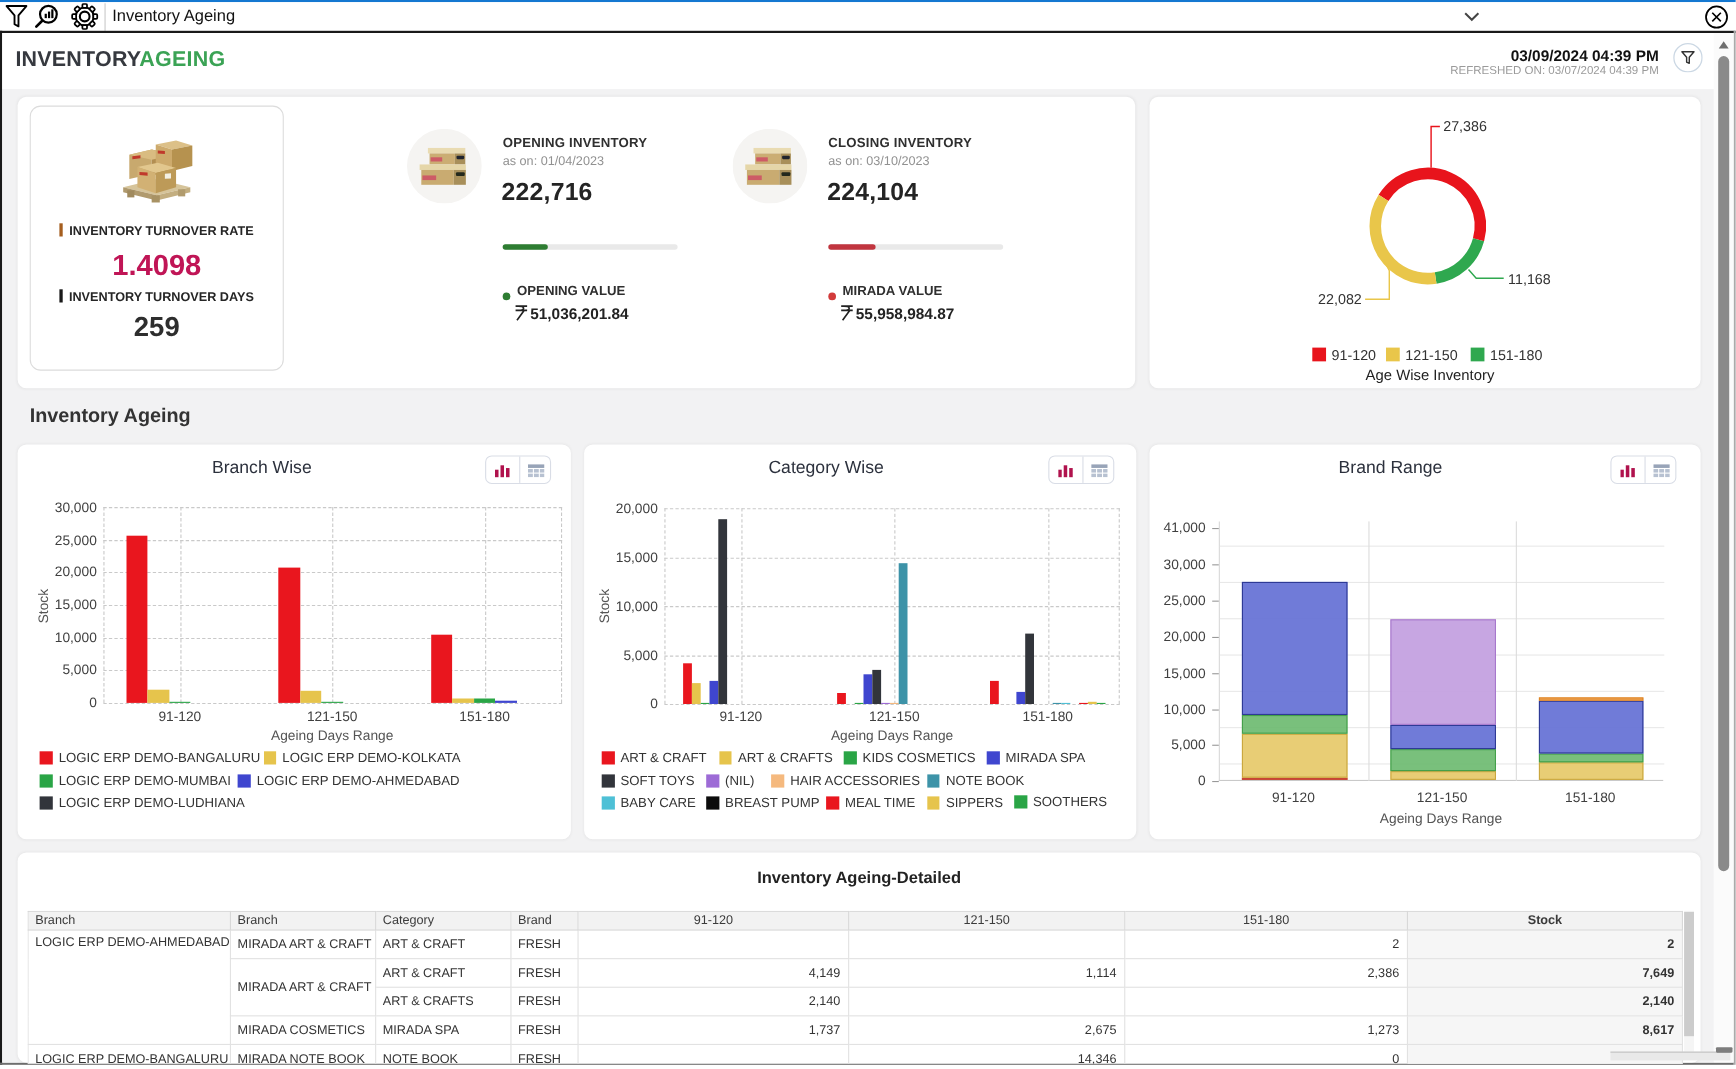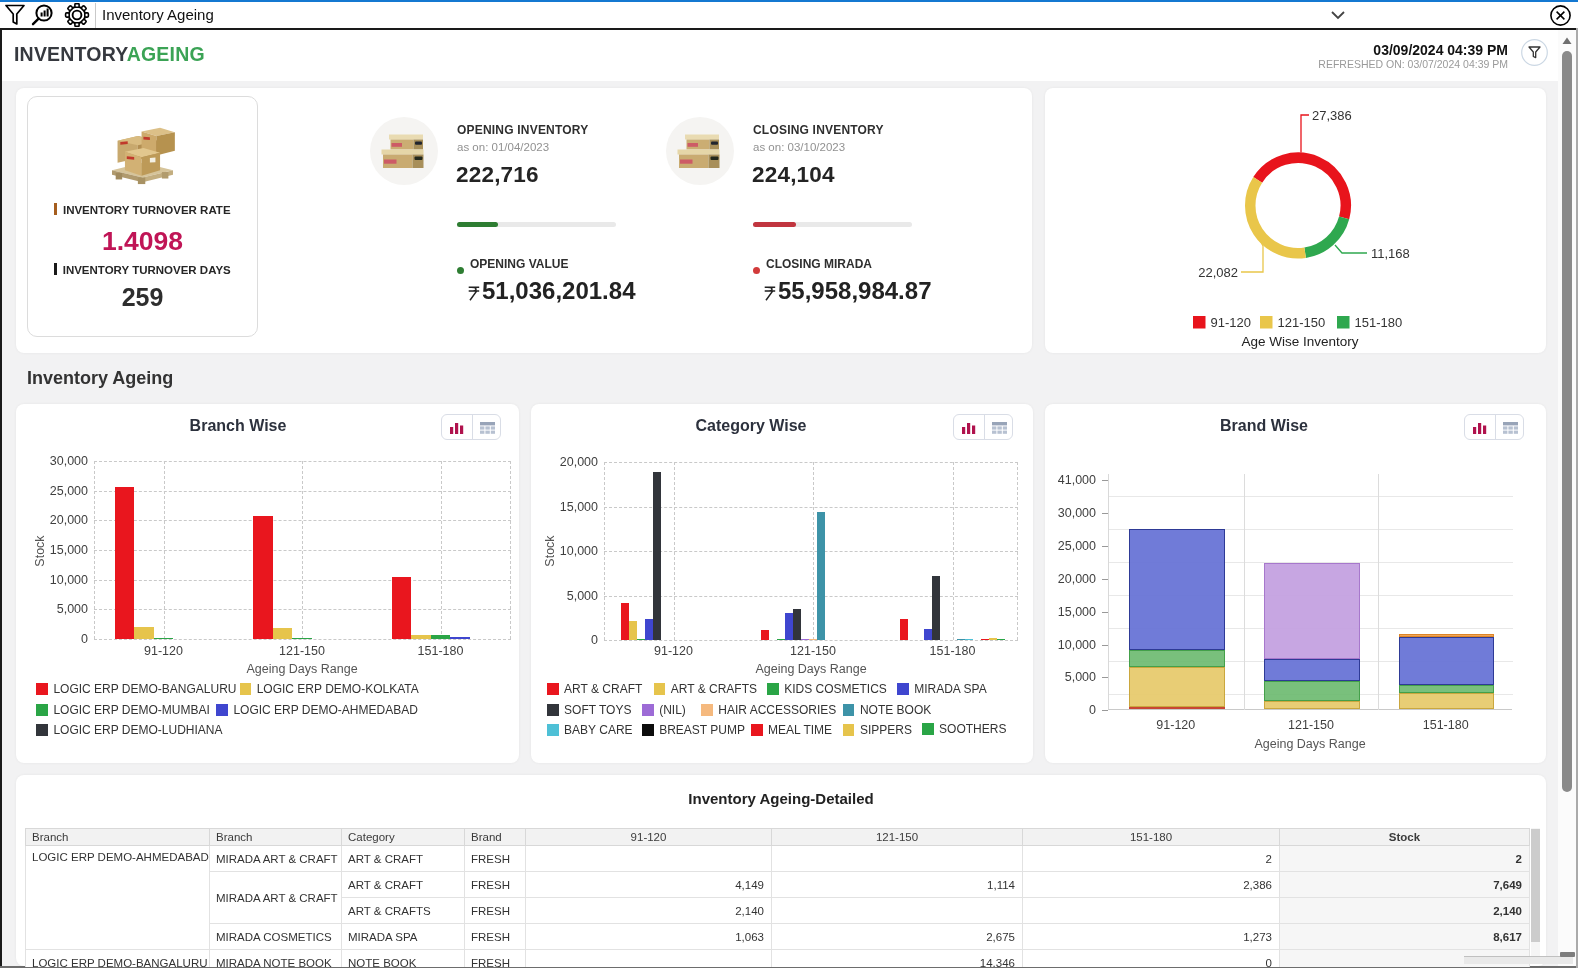--- a/index.html
+++ b/index.html
@@ -39,23 +39,23 @@
 #trate { left:27px; top:231px; font-size:26.5px; font-weight:bold; color:#c01556; width:231px; text-align:center; line-height:20px;}
 #tdays { left:27px; top:288px; font-size:25px; font-weight:bold; color:#2e2e2e; width:231px; text-align:center; line-height:18px;}
 
 .kpi-title { font-size:12px; font-weight:bold; color:#2f2f2f; letter-spacing:.2px; }
 .kpi-ason  { font-size:11.5px; color:#919191; }
 .kpi-num   { font-size:22.5px; font-weight:bold; color:#242424; letter-spacing:.2px; }
 .pbar { height:5px; border-radius:3px; background:#e9e9e9; }
 .pfill { height:5px; border-radius:3px; }
 .vlabel { font-size:12px; font-weight:bold; color:#2f2f2f; }
 .dot { width:7px; height:7px; border-radius:50%; display:inline-block; }
-.vnum { font-size:24px; font-weight:bold; color:#222; }
-
-.ctitle { position:absolute; top:417px; font-size:16px; font-weight:bold; color:#2c313d;text-align:right; }
+.vnum { font-size:14px; font-weight:bold; color:#222; }
+
+.ctitle { position:absolute; top:417px; font-size:16px; font-weight:normal; color:#2c313d;text-align:right; }
 .toggle { position:absolute; top:414px; width:60px; height:26px; border:1px solid #d9dde6; border-radius:6px; background:#fff; }
 .toggle .sep { position:absolute; left:29.5px; top:0; width:1px; height:24px; background:#d9dde6; }
 .gridh { position:absolute; left:0; width:100%; border-top:1px dashed #c9c9c9; height:0; }
 .gridv { position:absolute; top:0; height:100%; border-left:1px dashed #c9c9c9; width:0; }
 .bar { position:absolute; bottom:0; }
 .ylab { position:absolute; text-align:right; font-size:12.5px; color:#3f3f3f; width:60px; line-height:12px; }
 .xlab { position:absolute; text-align:center; font-size:12.5px; color:#3f3f3f; width:80px; }
 .atitle { position:absolute; text-align:center; font-size:12.5px; color:#555; }
 .leg { position:absolute; font-size:12px; color:#333; line-height:13px; white-space:nowrap; }
 .leg .sq { display:inline-block; width:11.5px; height:11.5px; margin-right:5.5px; vertical-align:-1.5px; }
@@ -227,21 +227,21 @@
   <rect x="44.5" y="39.5" width="8" height="3.6" rx="1" fill="#23281c"></rect>
   <rect x="14" y="42.5" width="12.5" height="4.2" fill="#cd5b66"></rect>
 </svg>
 <div class="abs kpi-title" style="left:753px;top:123px">CLOSING INVENTORY</div>
 <div class="abs kpi-ason" style="left:753px;top:141px">as on: 03/10/2023</div>
 <div class="abs kpi-num" style="left:752px;top:161.5px">224,104</div>
 <div class="abs pbar" style="left:753px;top:222px;width:159px">
     <div class="pfill" style="width:43px;background:#c1353f"></div>
   </div>
 <div class="abs" style="left:753px;top:260px"><span class="dot" style="background:#d23b3b"></span></div>
-<div class="abs vlabel" style="left:766px;top:257px">CLOSING MIRADA</div>
+<div class="abs vlabel" style="left:766px;top:257px">MIRADA VALUE</div>
 <div class="abs vnum" style="left:764px;top:276.5px"><svg width="13" height="15" viewBox="0 0 13 15" style="margin-right:1px;vertical-align:-2px">
       <path d="M0.7 1.3 H11.2 M0.7 5.1 H11.2 M3.2 1.3 C9.6 1.3 9.6 5.1 3.2 5.1 M8.6 5.1 L2 14.2" fill="none" stroke="#222" stroke-width="1.5"></path>
     </svg>55,958,984.87</div>
 <div class="abs" id="secttitle">Inventory Ageing</div>
 <div class="card" id="chartA"></div>
 <div class="card" id="chartB"></div>
 <div class="card" id="chartC"></div>
 <div class="abs ctitle" style="left:238px;transform:translateX(-50%)">Branch Wise</div>
 <div class="toggle" style="left:441px">
     <div class="sep"></div>
@@ -371,21 +371,21 @@
 <div class="leg" style="left:897.2px;top:683.4px"><span class="sq" style="background:#3f46cf"></span>MIRADA SPA</div>
 <div class="leg" style="left:547.1px;top:704.1px"><span class="sq" style="background:#32353b"></span>SOFT TOYS</div>
 <div class="leg" style="left:642.2px;top:704.1px"><span class="sq" style="background:#9d6bd6"></span>(NIL)</div>
 <div class="leg" style="left:701.3px;top:704.1px"><span class="sq" style="background:#f5b97e"></span>HAIR ACCESSORIES</div>
 <div class="leg" style="left:842.9px;top:704.1px"><span class="sq" style="background:#3d93a8"></span>NOTE BOOK</div>
 <div class="leg" style="left:547.1px;top:724.4px"><span class="sq" style="background:#4ec0d6"></span>BABY CARE</div>
 <div class="leg" style="left:642.2px;top:724.4px"><span class="sq" style="background:#0c0c0c"></span>BREAST PUMP</div>
 <div class="leg" style="left:751.1px;top:724.4px"><span class="sq" style="background:#e9161e"></span>MEAL TIME</div>
 <div class="leg" style="left:842.9px;top:724.4px"><span class="sq" style="background:#e6c44c"></span>SIPPERS</div>
 <div class="leg" style="left:922.1px;top:723px"><span class="sq" style="background:#2aa546"></span>SOOTHERS</div>
-<div class="abs ctitle" style="left:1264px;transform:translateX(-50%)">Brand Wise</div>
+<div class="abs ctitle" style="left:1264px;transform:translateX(-50%)">Brand Range</div>
 <div class="toggle" style="left:1464px">
     <div class="sep"></div>
 <svg class="abs" style="left:8px;top:6px" width="14" height="13">
       <rect x="0" y="6" width="3.2" height="7" fill="#b0124d"></rect>
       <rect x="5" y="2" width="3.2" height="11" fill="#b0124d"></rect>
       <rect x="10" y="4.5" width="3.2" height="8.5" fill="#b0124d"></rect>
     </svg>
 <svg class="abs" style="left:38px;top:7px" width="15" height="12">
       <rect x="0" y="0" width="15" height="3.4" fill="#98a4b8"></rect>
       <g fill="#b7c1d1">
@@ -490,21 +490,21 @@
         <td>FRESH</td>
         <td class="r">2,140</td>
         <td class="r"></td>
         <td class="r"></td>
         <td class="r b stk">2,140</td>
       </tr>
 <tr>
         <td>MIRADA COSMETICS</td>
         <td>MIRADA SPA</td>
         <td>FRESH</td>
-        <td class="r">1,063</td>
+        <td class="r">1,737</td>
         <td class="r">2,675</td>
         <td class="r">1,273</td>
         <td class="r b stk">8,617</td>
       </tr>
 <tr>
         <td>LOGIC ERP DEMO-BANGALURU</td>
         <td>MIRADA NOTE BOOK</td>
         <td>NOTE BOOK</td>
         <td>FRESH</td>
         <td class="r"></td>

